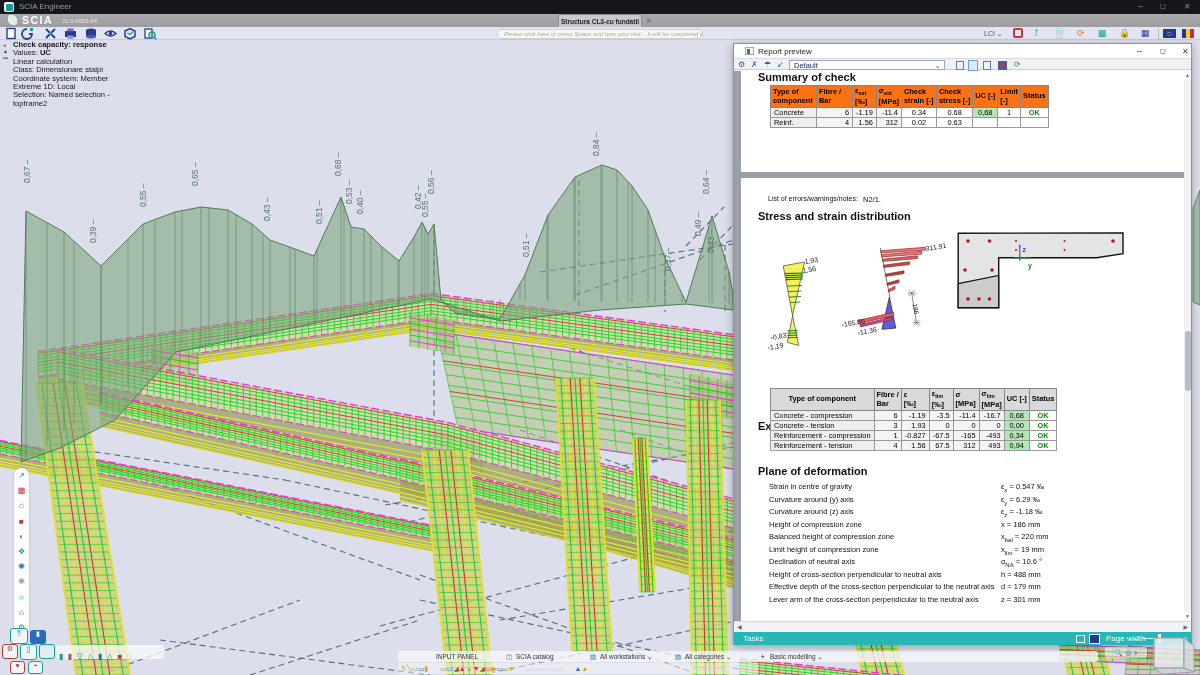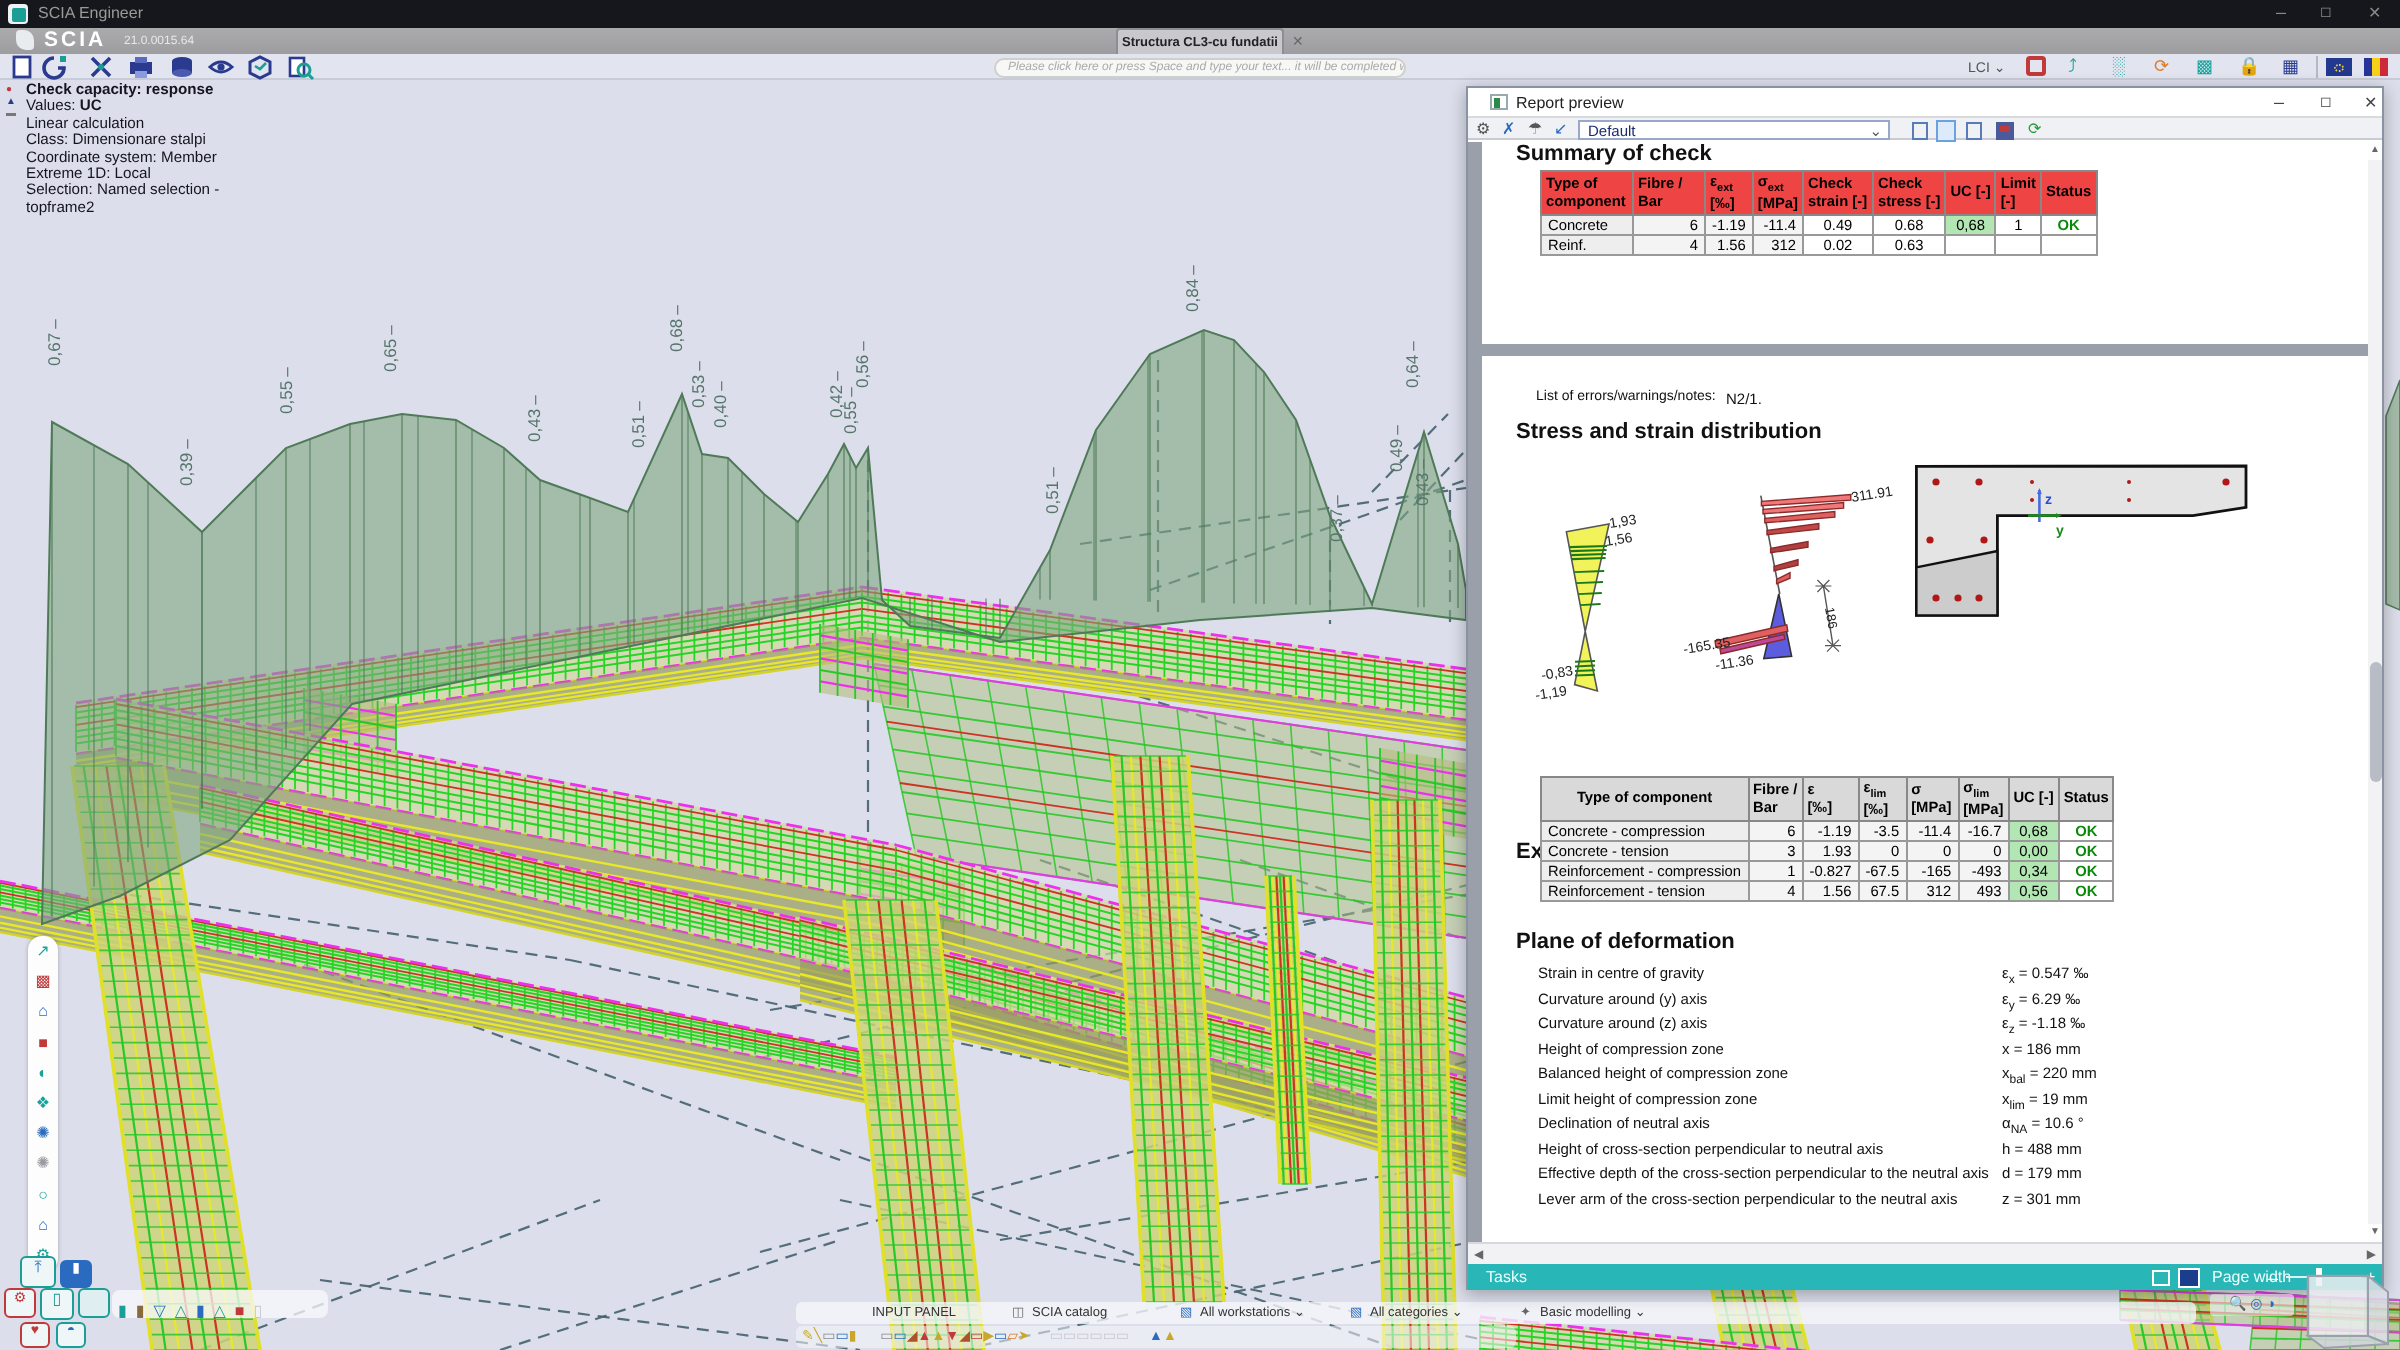--- a/index.html
+++ b/index.html
@@ -1264,37 +1264,37 @@
  </div>
 
  <div class="abs" style="left:0;top:27px;width:450px;height:550px;background:#99a0aa;overflow:hidden">
 
   <div class="abs" style="left:7px;top:0;width:443px;height:101px;background:#fff"></div>
 
   <div class="abs" style="left:7px;top:107px;width:443px;height:451px;background:#fff"></div>
   <div class="abs" style="left:24px;top:0px;font-size:11px;font-weight:bold;color:#111;white-space:nowrap;">Summary of check</div>
 <table class="abs" style="left:36px;top:14px;border-collapse:collapse;table-layout:fixed;font-size:7.4px">
         <tbody>
-          <tr style="height:22px;background:#ef4444">
+          <tr style="height:22px;background:#f97316">
             <td style="width:46px;border:1px solid #888;font-weight:bold;text-align:left;padding:0 2px;line-height:8.2px;vertical-align:middle;white-space:nowrap;overflow:hidden">Type of<br>component</td>
             <td style="width:36px;border:1px solid #888;font-weight:bold;text-align:left;padding:0 2px;line-height:8.2px;vertical-align:middle;white-space:nowrap;overflow:hidden">Fibre /<br>Bar</td>
             <td style="width:20px;border:1px solid #888;font-weight:bold;text-align:left;padding:0 2px;line-height:8.2px;vertical-align:middle;white-space:nowrap;overflow:hidden">ε<span style="vertical-align:sub;font-size:5.5px">ext</span><br>[‰]</td>
             <td style="width:23px;border:1px solid #888;font-weight:bold;text-align:left;padding:0 2px;line-height:8.2px;vertical-align:middle;white-space:nowrap;overflow:hidden">σ<span style="vertical-align:sub;font-size:5.5px">ext</span><br>[MPa]</td>
             <td style="width:35px;border:1px solid #888;font-weight:bold;text-align:left;padding:0 2px;line-height:8.2px;vertical-align:middle;white-space:nowrap;overflow:hidden">Check<br>strain [-]</td>
             <td style="width:34px;border:1px solid #888;font-weight:bold;text-align:left;padding:0 2px;line-height:8.2px;vertical-align:middle;white-space:nowrap;overflow:hidden">Check<br>stress [-]</td>
             <td style="width:23px;border:1px solid #888;font-weight:bold;text-align:center;padding:0 2px;line-height:8.2px;vertical-align:middle;white-space:nowrap;overflow:hidden">UC [-]</td>
             <td style="width:22px;border:1px solid #888;font-weight:bold;text-align:left;padding:0 2px;line-height:8.2px;vertical-align:middle;white-space:nowrap;overflow:hidden">Limit<br>[-]</td>
             <td style="width:26px;border:1px solid #888;font-weight:bold;text-align:center;padding:0 2px;line-height:8.2px;vertical-align:middle;white-space:nowrap;overflow:hidden">Status</td>
           </tr>
           <tr style="height:10px">
             <td style="border:1px solid #999;padding:0 3px;white-space:nowrap;overflow:hidden;text-align:left;background:#eee;">Concrete</td>
             <td style="border:1px solid #999;padding:0 3px;white-space:nowrap;overflow:hidden;text-align:right;background:#f4f4f4;">6</td>
             <td style="border:1px solid #999;padding:0 3px;white-space:nowrap;overflow:hidden;text-align:right;background:#f4f4f4;">-1.19</td>
             <td style="border:1px solid #999;padding:0 3px;white-space:nowrap;overflow:hidden;text-align:right;background:#f4f4f4;">-11.4</td>
-            <td style="border:1px solid #999;padding:0 3px;white-space:nowrap;overflow:hidden;text-align:center;">0.49</td>
+            <td style="border:1px solid #999;padding:0 3px;white-space:nowrap;overflow:hidden;text-align:center;">0.34</td>
             <td style="border:1px solid #999;padding:0 3px;white-space:nowrap;overflow:hidden;text-align:center;">0.68</td>
             <td style="border:1px solid #999;padding:0 3px;white-space:nowrap;overflow:hidden;text-align:center;background:#b2e6b2;">0,68</td>
             <td style="border:1px solid #999;padding:0 3px;white-space:nowrap;overflow:hidden;text-align:center;">1</td>
             <td style="border:1px solid #999;padding:0 3px;white-space:nowrap;overflow:hidden;text-align:center;color:#0a8a0a;font-weight:bold;">OK</td>
           </tr>
           <tr style="height:10px">
             <td style="border:1px solid #999;padding:0 3px;white-space:nowrap;overflow:hidden;text-align:left;background:#eee;margin-top:44px;">Reinf.</td>
             <td style="border:1px solid #999;padding:0 3px;white-space:nowrap;overflow:hidden;text-align:right;background:#f4f4f4;">4</td>
             <td style="border:1px solid #999;padding:0 3px;white-space:nowrap;overflow:hidden;text-align:right;background:#f4f4f4;">1.56</td>
             <td style="border:1px solid #999;padding:0 3px;white-space:nowrap;overflow:hidden;text-align:right;background:#f4f4f4;">312</td>
@@ -1409,21 +1409,21 @@
             <td style="border:1px solid #999;padding:0 3px;white-space:nowrap;overflow:hidden;text-align:center;background:#b2e6b2;">0,34</td>
             <td style="border:1px solid #999;padding:0 3px;white-space:nowrap;overflow:hidden;text-align:center;color:#0a8a0a;font-weight:bold;">OK</td>
           </tr>
           <tr style="height:9.8px">
             <td style="border:1px solid #999;padding:0 3px;white-space:nowrap;overflow:hidden;text-align:left;background:#eee;margin-left:46px;">Reinforcement - tension</td>
             <td style="border:1px solid #999;padding:0 3px;white-space:nowrap;overflow:hidden;text-align:right;background:#f4f4f4;">4</td>
             <td style="border:1px solid #999;padding:0 3px;white-space:nowrap;overflow:hidden;text-align:right;background:#f4f4f4;">1.56</td>
             <td style="border:1px solid #999;padding:0 3px;white-space:nowrap;overflow:hidden;text-align:right;background:#f4f4f4;">67.5</td>
             <td style="border:1px solid #999;padding:0 3px;white-space:nowrap;overflow:hidden;text-align:right;background:#f4f4f4;">312</td>
             <td style="border:1px solid #999;padding:0 3px;white-space:nowrap;overflow:hidden;text-align:right;background:#f4f4f4;">493</td>
-            <td style="border:1px solid #999;padding:0 3px;white-space:nowrap;overflow:hidden;text-align:center;background:#b2e6b2;">0,56</td>
+            <td style="border:1px solid #999;padding:0 3px;white-space:nowrap;overflow:hidden;text-align:center;background:#b2e6b2;">0,94</td>
             <td style="border:1px solid #999;padding:0 3px;white-space:nowrap;overflow:hidden;text-align:center;color:#0a8a0a;font-weight:bold;">OK</td>
           </tr>
         </tbody>
       </table>
 <div class="abs" style="left:24px;top:394px;font-size:11px;font-weight:bold;color:#111;white-space:nowrap;">Plane of deformation</div>
 <div class="abs" style="left:35px;top:411.0px;font-size:7.5px;font-weight:normal;color:#111;white-space:nowrap;">Strain in centre of gravity</div>
 <div class="abs" style="left:267px;top:411.0px;font-size:7.5px;font-weight:normal;color:#111;white-space:nowrap;">ε<span style="vertical-align:sub;font-size:6px">x</span> = 0.547 ‰</div>
 <div class="abs" style="left:35px;top:423.5px;font-size:7.5px;font-weight:normal;color:#111;white-space:nowrap;">Curvature around (y) axis</div>
 <div class="abs" style="left:267px;top:423.5px;font-size:7.5px;font-weight:normal;color:#111;white-space:nowrap;">ε<span style="vertical-align:sub;font-size:6px">y</span> = 6.29 ‰</div>
 <div class="abs" style="left:35px;top:436.0px;font-size:7.5px;font-weight:normal;color:#111;white-space:nowrap;">Curvature around (z) axis</div>

